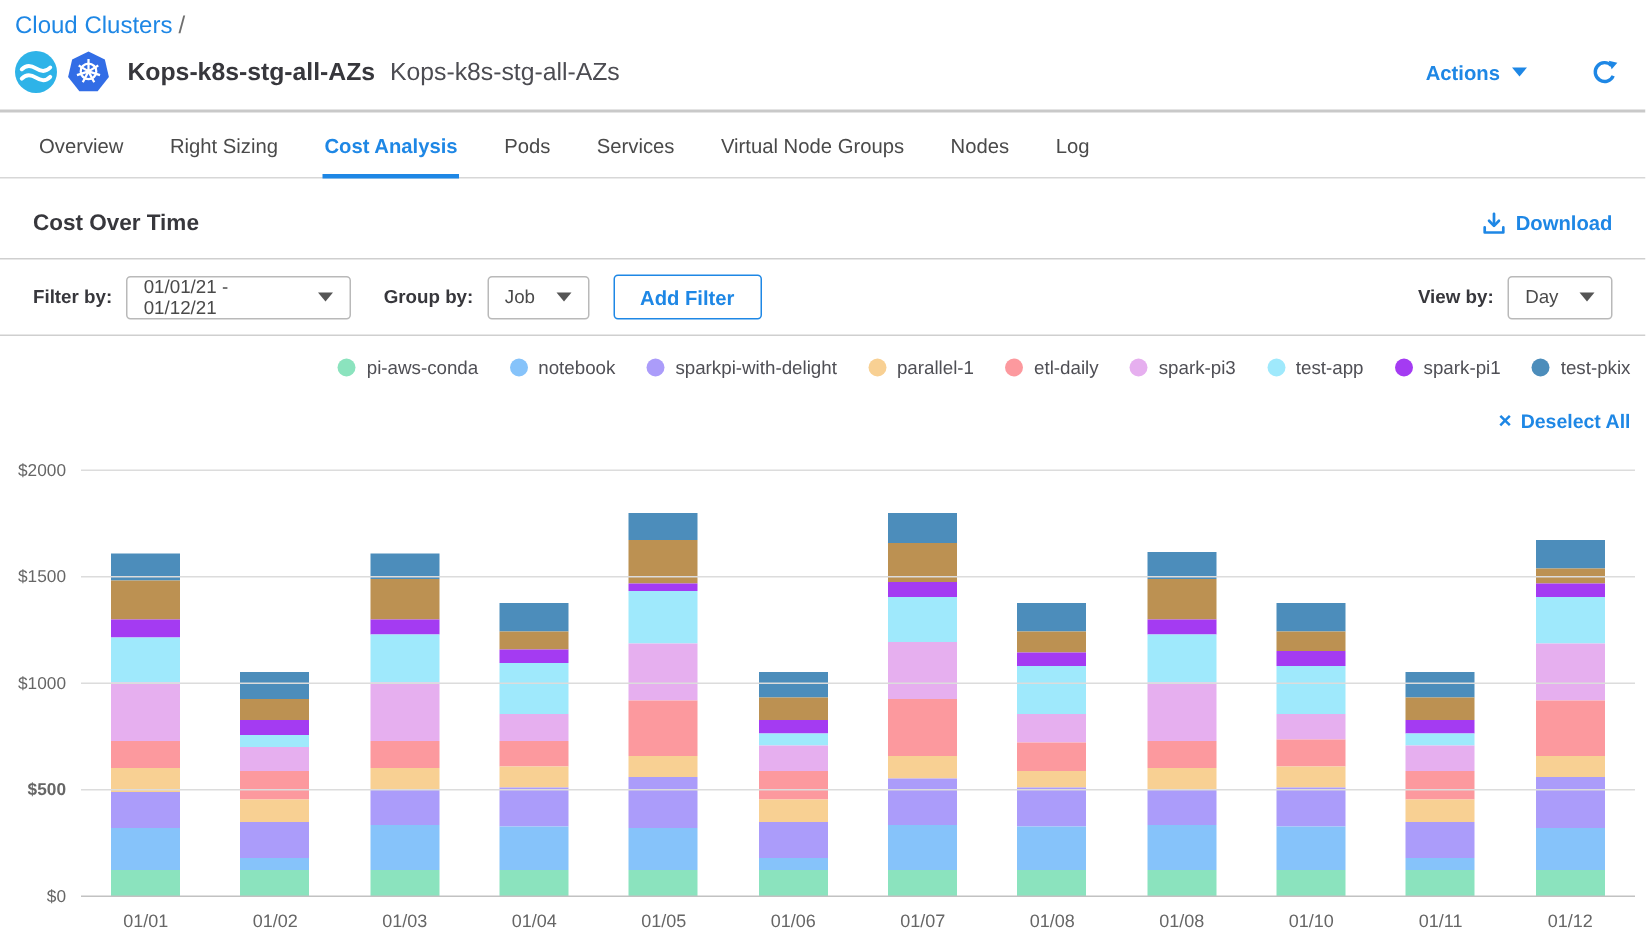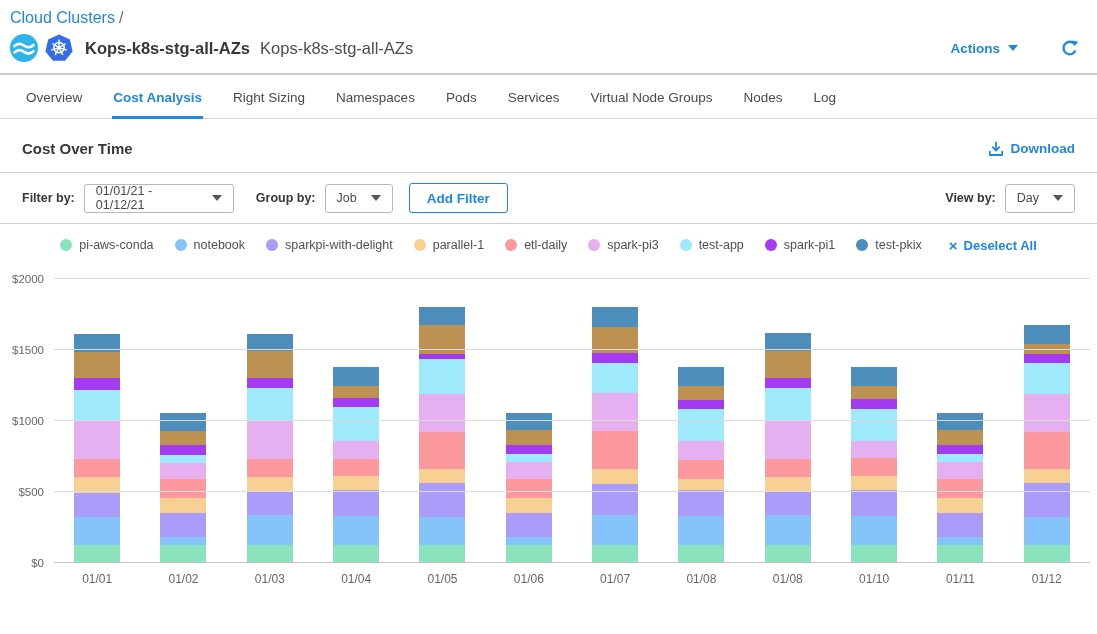--- a/index.html
+++ b/index.html
@@ -46,21 +46,21 @@
     border-top: 6px solid #555; }
   .caret.blue-caret { border-top-color: #1E87E5; }
   .date-select { width: 150px; }
   .gap-lg { width: 22px; }
   .add-filter-btn { margin-left: 16px; height: 30px; padding: 0 17px; background: #fff;
     border: 1px solid #1E87E5; border-radius: 3px; color: #1E87E5; font-weight: 700;
     font-size: 13.5px; cursor: pointer; font-family: inherit; }
   .view-by { margin-left: auto; display: flex; align-items: center; }
 
   
-  .legend-row { display: flex; align-items: flex-start; justify-content: center; gap: 21px; padding: 14px 10px 12px; }
+  .legend-row { display: flex; align-items: flex-end; justify-content: center; gap: 21px; padding: 14px 10px 12px; flex-direction: column; }
   .legend-item { display: inline-flex; align-items: center; gap: 7px; font-size: 12.5px; color: #4f4f55; cursor: pointer; }
   .dot { width: 12px; height: 12px; border-radius: 50%; flex: none; }
   .deselect-btn { display: inline-flex; align-items: center; gap: 6px; color: #1E87E5; font-weight: 700;
     font-size: 13px; background: none; border: none; cursor: pointer; font-family: inherit; margin-left: 6px; }
   .deselect-btn .x { font-size: 15px; line-height: 1; font-weight: 700; }
 
   
   .chart { padding: 14px 7px 0 0; }
   .chart-body { display: flex; }
   .y-axis { width: 54px; position: relative; height: 284px; flex: none; }
@@ -118,23 +118,22 @@
         <polygon points="13.2,1.6 19.2,2.9 15.2,7.6" fill="#1E87E5"></polygon>
       </svg>
     </button>
   </div>
 </div>
 
 <div class="divider-2"></div>
 
 <div class="tabs">
     <div class="tab">Overview</div>
+    <div class="tab">Right Sizing</div>
     <div class="tab active">Cost Analysis</div>
-    <div class="tab">Right Sizing</div>
-    <div class="tab">Namespaces</div>
     <div class="tab">Pods</div>
     <div class="tab">Services</div>
     <div class="tab">Virtual Node Groups</div>
     <div class="tab">Nodes</div>
     <div class="tab">Log</div>
   </div>
 
 <div class="section-header">
   <span class="section-title">Cost Over Time</span>
   <button class="download-btn">
@@ -217,21 +216,21 @@
   <button class="deselect-btn">
     <span class="x">×</span>
     <span>Deselect All</span>
   </button>
 </div>
 
 <div class="chart">
   <div class="chart-body">
     <div class="y-axis">
         <div class="ytick" style="bottom: 0%;">$0</div>
-        <div class="ytick" style="bottom: 25%;">$500</div>
+        <div class="ytick" style="bottom: 25%; font-weight: bold;">$500</div>
         <div class="ytick" style="bottom: 50%;">$1000</div>
         <div class="ytick" style="bottom: 75%;">$1500</div>
         <div class="ytick" style="bottom: 100%;">$2000</div>
       </div>
     <div class="plot">
       <div class="bars">
           <div class="bar-col">
             <div class="bar">
               <div class="bar-seg" style="height: 6.5%; background: rgb(76, 141, 187);"></div>
               <div class="bar-seg" style="height: 9.25%; background: rgb(188, 145, 82);"></div>

